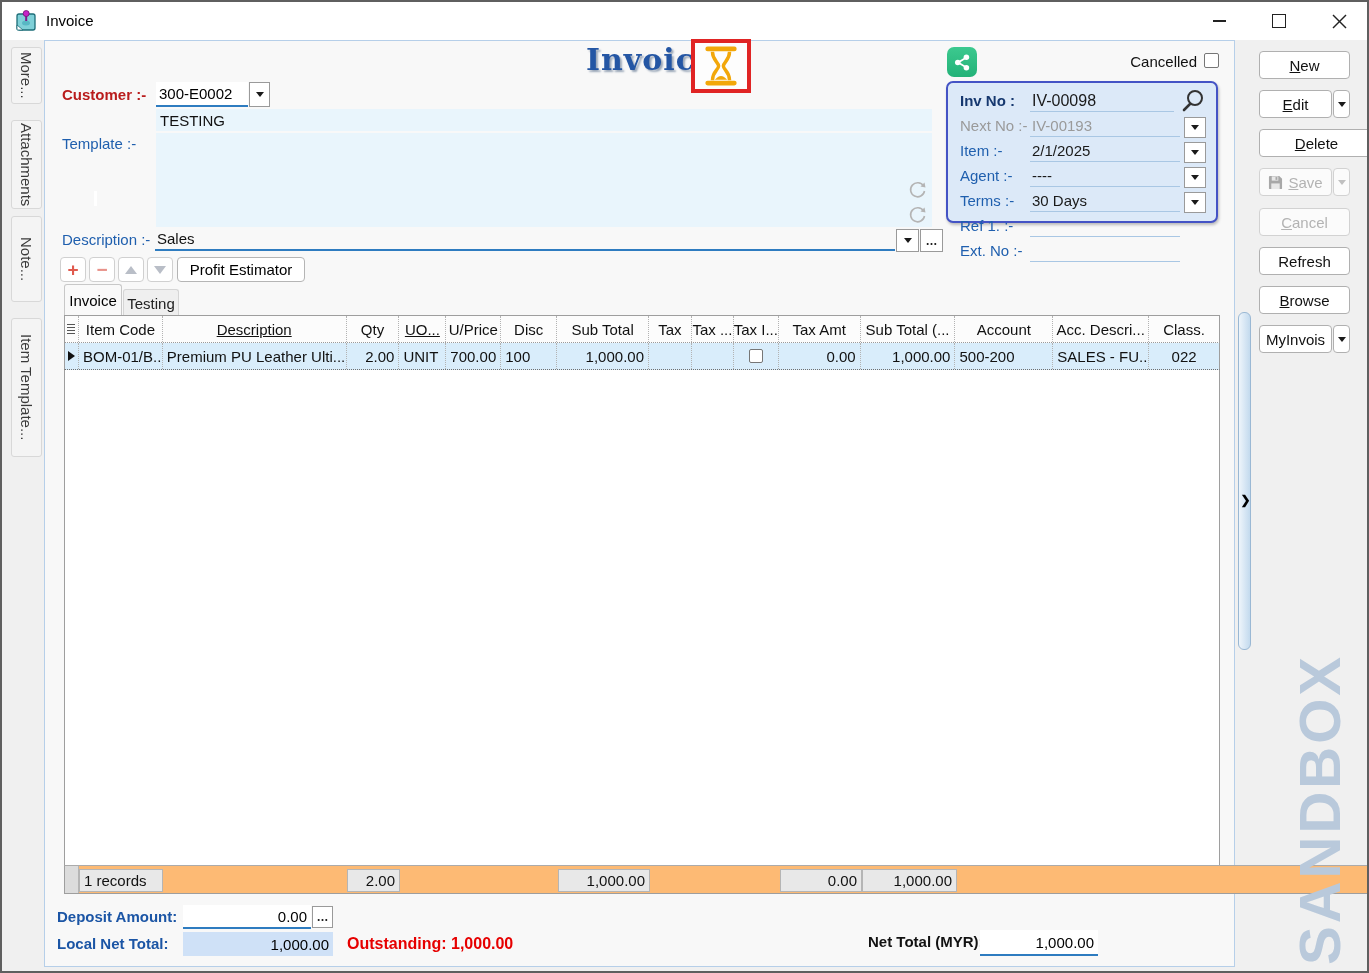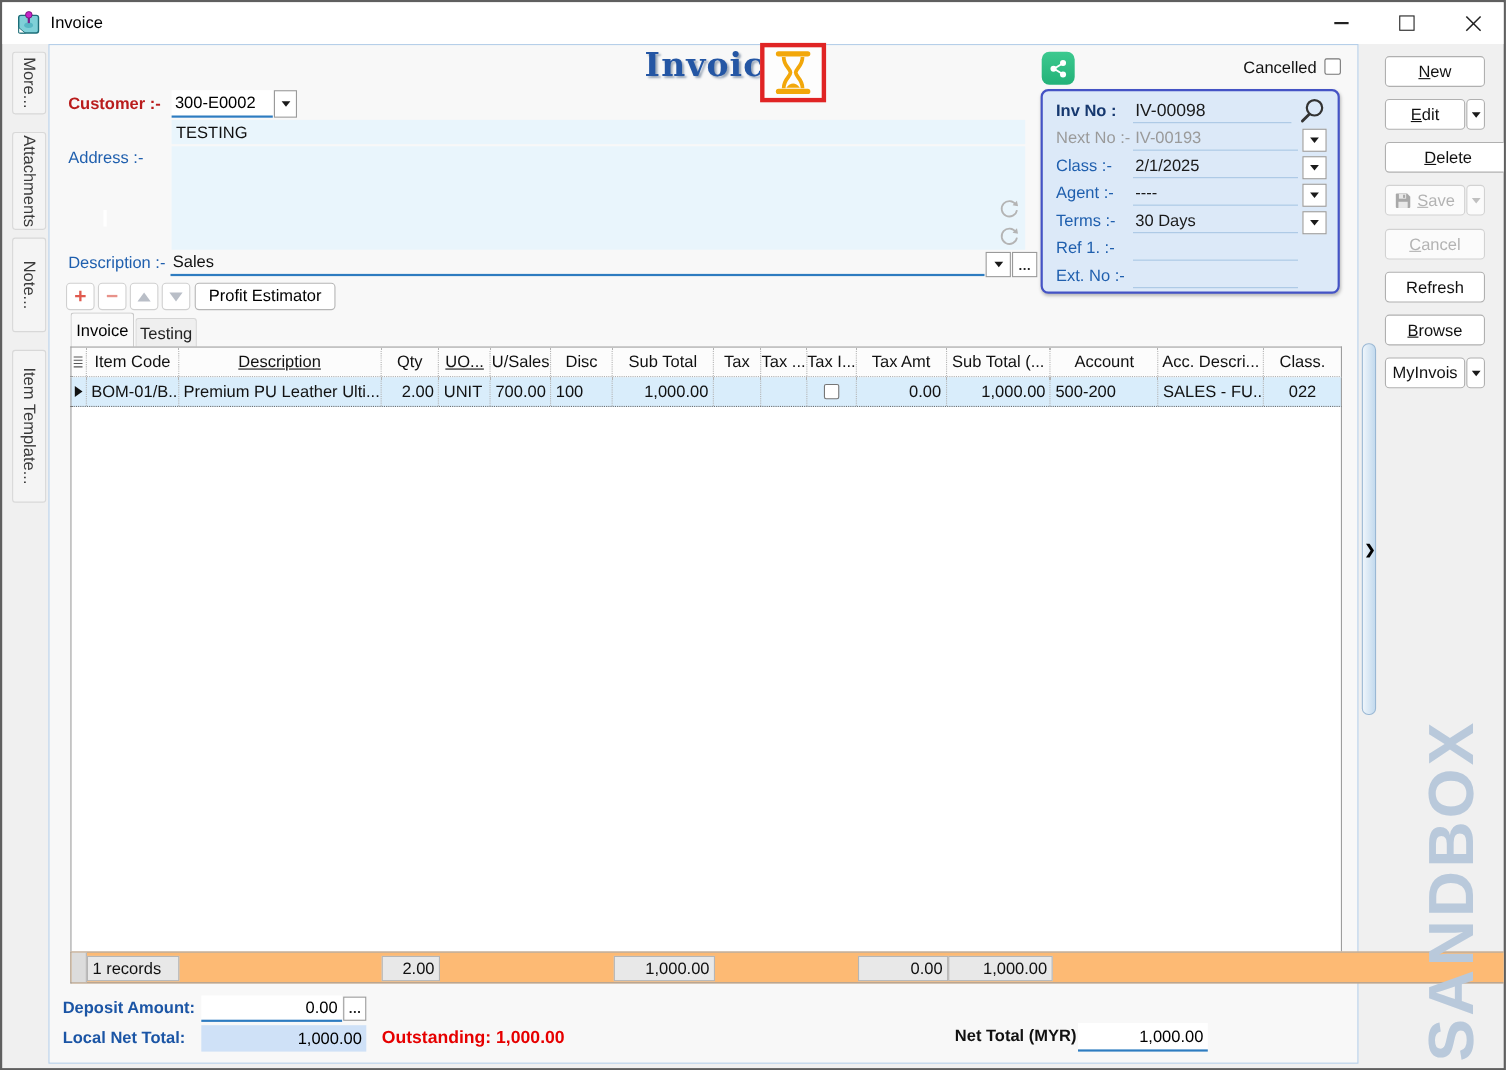--- a/index.html
+++ b/index.html
@@ -18,21 +18,21 @@
   .form-title { position:absolute; left:584px; top:40px; font-family:"DejaVu Serif", serif; font-weight:bold; font-size:30px; color:#2456a4; text-shadow:2px 2px 2px #9aa7b8; letter-spacing:1px; }
   .redbox { position:absolute; left:689px; top:37px; width:60px; height:54px; border:4px solid #e02424; background:#fdfdfd; display:flex; align-items:center; justify-content:center; }
   .share-btn { position:absolute; left:945px; top:45px; width:30px; height:30px; border-radius:7px; background:linear-gradient(#3cc98f,#23b278); display:flex; align-items:center; justify-content:center; }
   .lightblue { background:#e9f5fc; }
   .smallbtn { background:#fff; border:1px solid #9a9a9a; display:flex; align-items:center; justify-content:center; font-size:12px; color:#222; }
   .tri-down { width:0; height:0; border-left:4px solid transparent; border-right:4px solid transparent; border-top:5px solid #1a1a1a; }
   .tri-up-lt { width:0; height:0; border-left:6px solid transparent; border-right:6px solid transparent; border-bottom:8px solid #b9bec7; }
   .tri-dn-lt { width:0; height:0; border-left:6px solid transparent; border-right:6px solid transparent; border-top:8px solid #b9bec7; }
   .toolbtn { position:absolute; top:255px; width:26px; height:25px; background:#fff; border:1px solid #d0d0d0; border-radius:4px; display:flex; align-items:center; justify-content:center; }
   
-  .info-panel { position:absolute; left:944px; top:79px; width:272px; height:186px; background:#dce9f8; border:2px solid #4453c5; border-radius:7px; box-shadow:1px 2px 3px rgba(0,0,0,.25); }
+  .info-panel { position:absolute; left:944px; top:79px; width:272px; height:142px; background:#dce9f8; border:2px solid #4453c5; border-radius:7px; box-shadow:1px 2px 3px rgba(0,0,0,.25); }
   .ip-label { position:absolute; left:12px; font-size:15px; color:#1f5fae; }
   .ip-value { position:absolute; left:84px; font-size:15px; color:#1a1a1a; }
   .ip-line { position:absolute; left:82px; width:150px; border-bottom:1px solid #a9c7e4; }
   .ip-dd { position:absolute; left:236px; width:22px; height:21px; }
   
   .grid-hdr { position:absolute; left:62px; top:313px; width:1156px; height:28px; display:flex; background:#fcfcfc; border:1px solid #9e9e9e; border-bottom:1px dotted #9a9a9a; }
   .grid-row { position:absolute; left:62px; top:341px; width:1156px; height:27px; display:flex; background:#d9edfb; border-left:1px solid #9e9e9e; border-right:1px solid #9e9e9e; border-bottom:1px dotted #707070; }
   .grid-body { position:absolute; left:62px; top:368px; width:1156px; height:495px; background:#ffffff; border-left:1px solid #9e9e9e; border-right:1px solid #9e9e9e; }
   .grid-sum { position:absolute; left:62px; top:863px; width:1356px; height:29px; background:#fdba74; border:1px solid #9e9e9e; border-top:1px solid #ababab; }
   .gc { height:100%; display:flex; align-items:center; border-right:1px dotted #b3b3b3; overflow:hidden; white-space:nowrap; font-size:15px; color:#111; }
@@ -118,21 +118,21 @@
   </div>
   <div style="position:absolute;left:1095px;top:51px;width:100px;text-align:right;font-size:15px;color:#111;">Cancelled</div>
   <div class="checkbox" style="position:absolute;left:1202px;top:51px;width:15px;height:15px;"></div>
 
   <div class="lbl-bold-blue" style="position:absolute;left:60px;top:84px;">Customer :-</div>
   <div style="position:absolute;left:154px;top:80px;width:92px;height:25px;background:#fff;border-bottom:2px solid #2e7cc0;font-size:15px;display:flex;align-items:center;padding-left:3px;">300-E0002</div>
   <div class="smallbtn" style="position:absolute;left:247px;top:80px;width:21px;height:25px;">
       <span class="tri-down"></span>
     </div>
   <div class="lightblue" style="position:absolute;left:154px;top:107px;width:776px;height:22px;font-size:15px;display:flex;align-items:center;padding-left:4px;color:#111;">TESTING</div>
-  <div class="lbl-blue" style="position:absolute;left:60px;top:133px;">Address :-</div>
+  <div class="lbl-blue" style="position:absolute;left:60px;top:133px;">Template :-</div>
   <div class="lightblue" style="position:absolute;left:154px;top:131px;width:776px;height:94px;"></div>
   <div style="position:absolute;left:92px;top:189px;width:3px;height:15px;background:#fff;"></div>
   <div style="position:absolute;left:905px;top:177px;">
     <svg width="22" height="22" viewBox="0 0 22 22">
       <path d="M16.5 7 A7 7 0 1 0 17.5 12" fill="none" stroke="#b4b4b4" stroke-width="1.6"></path>
       <path d="M17.5 3.5 L18.5 8.5 L13.5 7.5 Z" fill="#b4b4b4"></path>
     </svg>
   </div>
   <div style="position:absolute;left:905px;top:202px;">
     <svg width="22" height="22" viewBox="0 0 22 22">
@@ -161,21 +161,21 @@
       </svg>
     </div>
 
     <div class="ip-label" style="top:34px;color:#9a9a9a;">Next No :-</div>
     <div class="ip-value" style="top:34px;color:#9a9a9a;">IV-00193</div>
     <div class="ip-line" style="top:53px;"></div>
     <div class="ip-dd smallbtn" style="top:34px;">
         <span class="tri-down"></span>
       </div>
 
-    <div class="ip-label" style="top:59px;">Class :-</div>
+    <div class="ip-label" style="top:59px;">Item :-</div>
     <div class="ip-value" style="top:59px;">2/1/2025</div>
     <div class="ip-line" style="top:78px;"></div>
     <div class="ip-dd smallbtn" style="top:59px;">
         <span class="tri-down"></span>
       </div>
 
     <div class="ip-label" style="top:84px;">Agent :-</div>
     <div class="ip-value" style="top:84px;">----</div>
     <div class="ip-line" style="top:103px;"></div>
     <div class="ip-dd smallbtn" style="top:84px;">
@@ -227,21 +227,21 @@
         <line x1="1" y1="1.5" x2="9" y2="1.5" stroke="#555" stroke-width="1"></line>
         <line x1="1" y1="4.5" x2="9" y2="4.5" stroke="#555" stroke-width="1"></line>
         <line x1="1" y1="7.5" x2="9" y2="7.5" stroke="#555" stroke-width="1"></line>
         <line x1="1" y1="10.5" x2="9" y2="10.5" stroke="#555" stroke-width="1"></line>
       </svg>
     </div>
     <div class="gc center" style="width:84px;">Item Code</div>
     <div class="gc center" style="width:184px;text-decoration:underline;">Description</div>
     <div class="gc center" style="width:53px;">Qty</div>
     <div class="gc center" style="width:47px;text-decoration:underline;">UO...</div>
-    <div class="gc center" style="width:55px;">U/Sales</div>
+    <div class="gc center" style="width:55px;">U/Price</div>
     <div class="gc center" style="width:56px;">Disc</div>
     <div class="gc center" style="width:92px;">Sub Total</div>
     <div class="gc center" style="width:43px;">Tax</div>
     <div class="gc center" style="width:42px;">Tax ...</div>
     <div class="gc center" style="width:45px;">Tax I...</div>
     <div class="gc center" style="width:82px;">Tax Amt</div>
     <div class="gc center" style="width:95px;">Sub Total (...</div>
     <div class="gc center" style="width:98px;">Account</div>
     <div class="gc center" style="width:96px;">Acc. Descri...</div>
     <div class="gc center" style="width:70px;border-right:none;">Class.</div>

